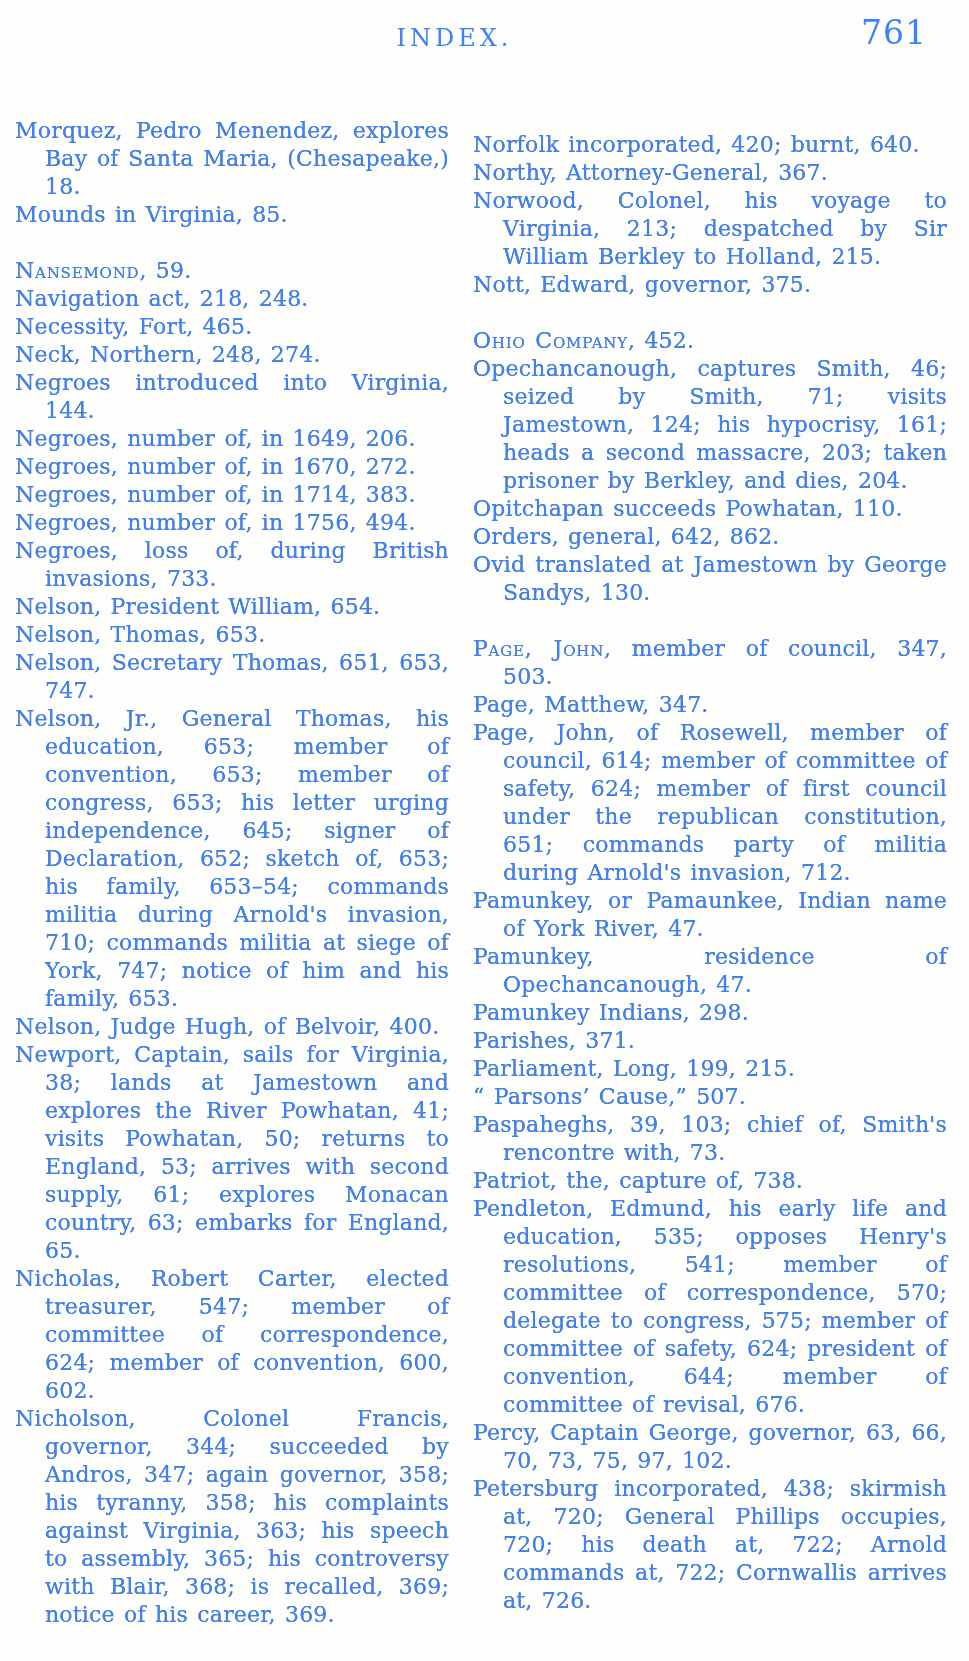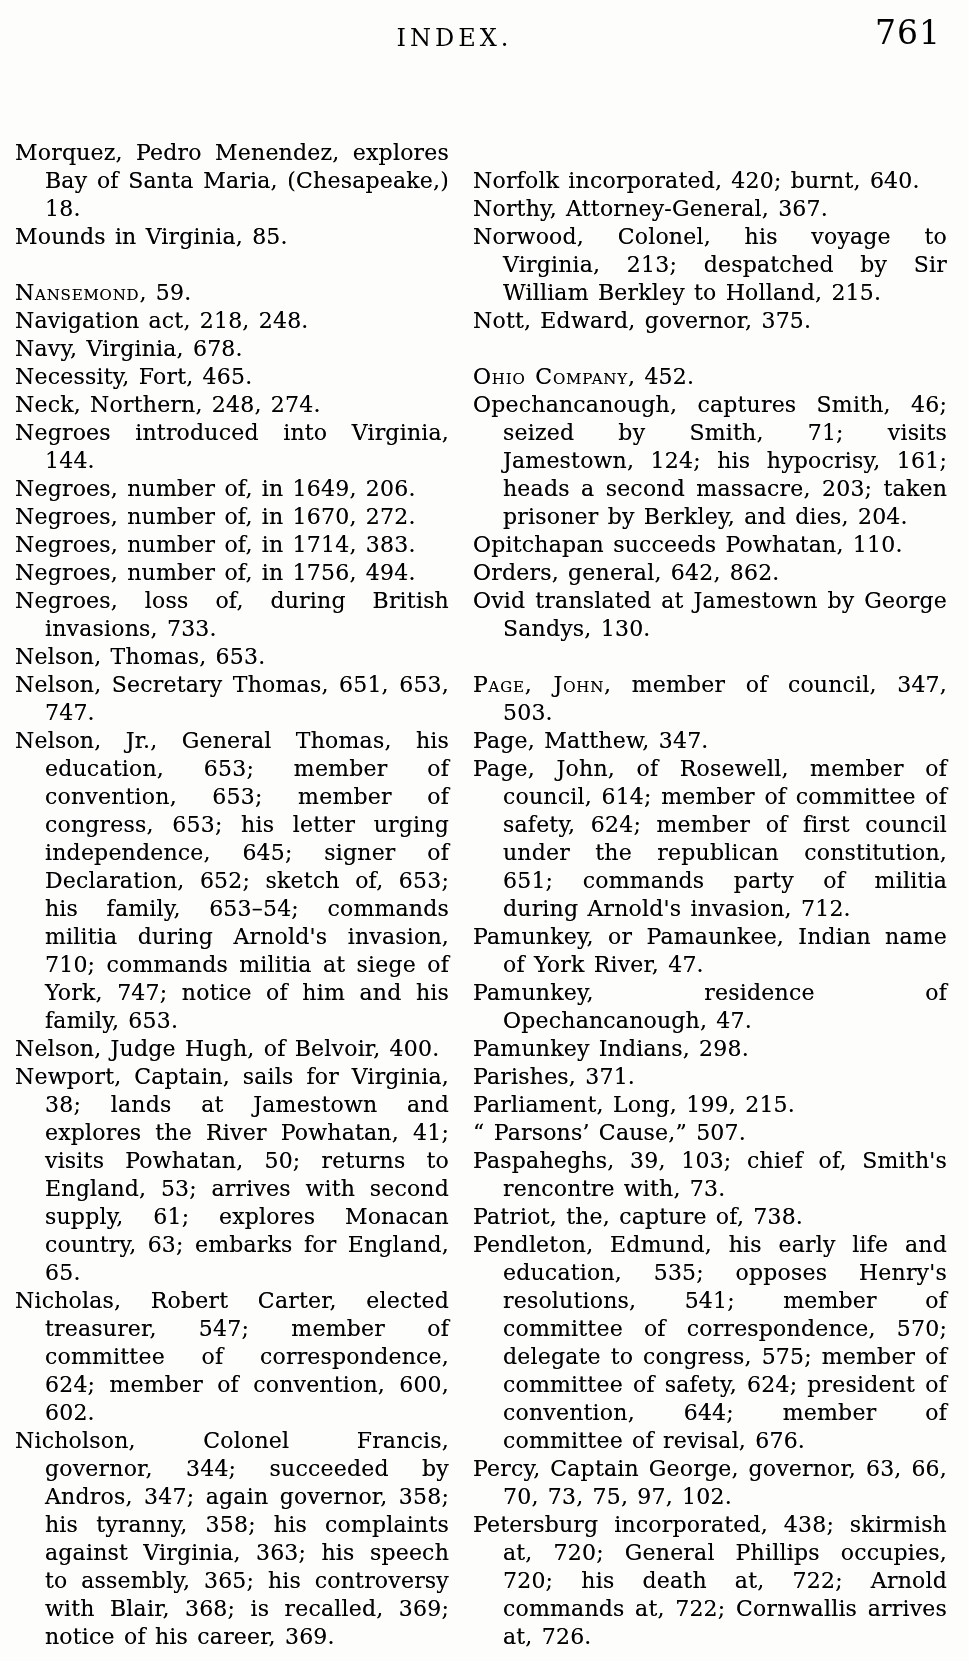--- a/index.html
+++ b/index.html
@@ -1,39 +1,39 @@
 <!DOCTYPE html>
 <html><head>
 <meta charset="utf-8">
 <style>
   html,body{margin:0;padding:0;background:#e8e8e4;}
   .page{
     position:relative;
     width:969px;height:1661px;
     margin:0 auto;
     background:#fdfdfc;
-    color:#000000;
+    color:#3b82f6;
     font-family:"DejaVu Serif","Liberation Serif",serif;
     overflow:hidden;
     box-sizing:border-box;
   }
   .page-header{position:absolute;top:0;left:0;right:0;height:70px;}
   .page-title{
     position:absolute;left:0;right:60px;top:24px;
     margin:0;text-align:center;
     font-size:24px;font-weight:normal;
     letter-spacing:4px;
   }
   .page-number{
-    position:absolute;right:28px;top:13px;
+    position:absolute;right:42px;top:13px;
     font-size:33px;letter-spacing:1px;
   }
   .columns{
     position:absolute;top:95px;left:15px;right:22px;bottom:10px;
-    display:flex;align-items:flex-end;
+    display:flex;align-items:center;
   }
   .col{box-sizing:border-box;}
   .col-left{width:434px;}
   .col-divider{
     width:2px;
     background:#1c1c1c;
     margin:2px 13px 48px 9px;
   }
   .col-right{flex:1;}
   .entry{
@@ -57,29 +57,29 @@
   <header class="page-header">
     <h1 class="page-title">INDEX.</h1>
     <span class="page-number">761</span>
   </header>
   <main class="columns">
     <section class="col col-left" id="col-left">
         <p class="entry"><span>Morquez, Pedro Menendez, explores Bay of Santa Maria, (Chesapeake,) 18.</span></p>
         <p class="entry"><span>Mounds in Virginia, 85.</span></p>
         <p class="entry gap"><span class="sc">Nansemond</span><span>, 59.</span></p>
         <p class="entry"><span>Navigation act, 218, 248.</span></p>
-        <p class="entry"><span>Navy, Virginia, 678.</span></p>
         <p class="entry"><span>Necessity, Fort, 465.</span></p>
         <p class="entry"><span>Neck, Northern, 248, 274.</span></p>
         <p class="entry"><span>Negroes introduced into Virginia, 144.</span></p>
         <p class="entry"><span>Negroes, number of, in 1649, 206.</span></p>
         <p class="entry"><span>Negroes, number of, in 1670, 272.</span></p>
         <p class="entry"><span>Negroes, number of, in 1714, 383.</span></p>
         <p class="entry"><span>Negroes, number of, in 1756, 494.</span></p>
         <p class="entry"><span>Negroes, loss of, during British invasions, 733.</span></p>
+        <p class="entry"><span>Nelson, President William, 654.</span></p>
         <p class="entry"><span>Nelson, Thomas, 653.</span></p>
         <p class="entry"><span>Nelson, Secretary Thomas, 651, 653, 747.</span></p>
         <p class="entry"><span>Nelson, Jr., General Thomas, his education, 653; member of convention, 653; member of congress, 653; his letter urging independence, 645; signer of Declaration, 652; sketch of, 653; his family, 653–54; commands militia during Arnold's invasion, 710; commands militia at siege of York, 747; notice of him and his family, 653.</span></p>
         <p class="entry"><span>Nelson, Judge Hugh, of Belvoir, 400.</span></p>
         <p class="entry"><span>Newport, Captain, sails for Virginia, 38; lands at Jamestown and explores the River Powhatan, 41; visits Powhatan, 50; returns to England, 53; arrives with second supply, 61; explores Monacan country, 63; embarks for England, 65.</span></p>
         <p class="entry"><span>Nicholas, Robert Carter, elected treasurer, 547; member of committee of correspondence, 624; member of convention, 600, 602.</span></p>
         <p class="entry"><span>Nicholson, Colonel Francis, governor, 344; succeeded by Andros, 347; again governor, 358; his tyranny, 358; his complaints against Virginia, 363; his speech to assembly, 365; his controversy with Blair, 368; is recalled, 369; notice of his career, 369.</span></p>
       </section>
     <div class="col-divider"></div>
     <section class="col col-right" id="col-right">

